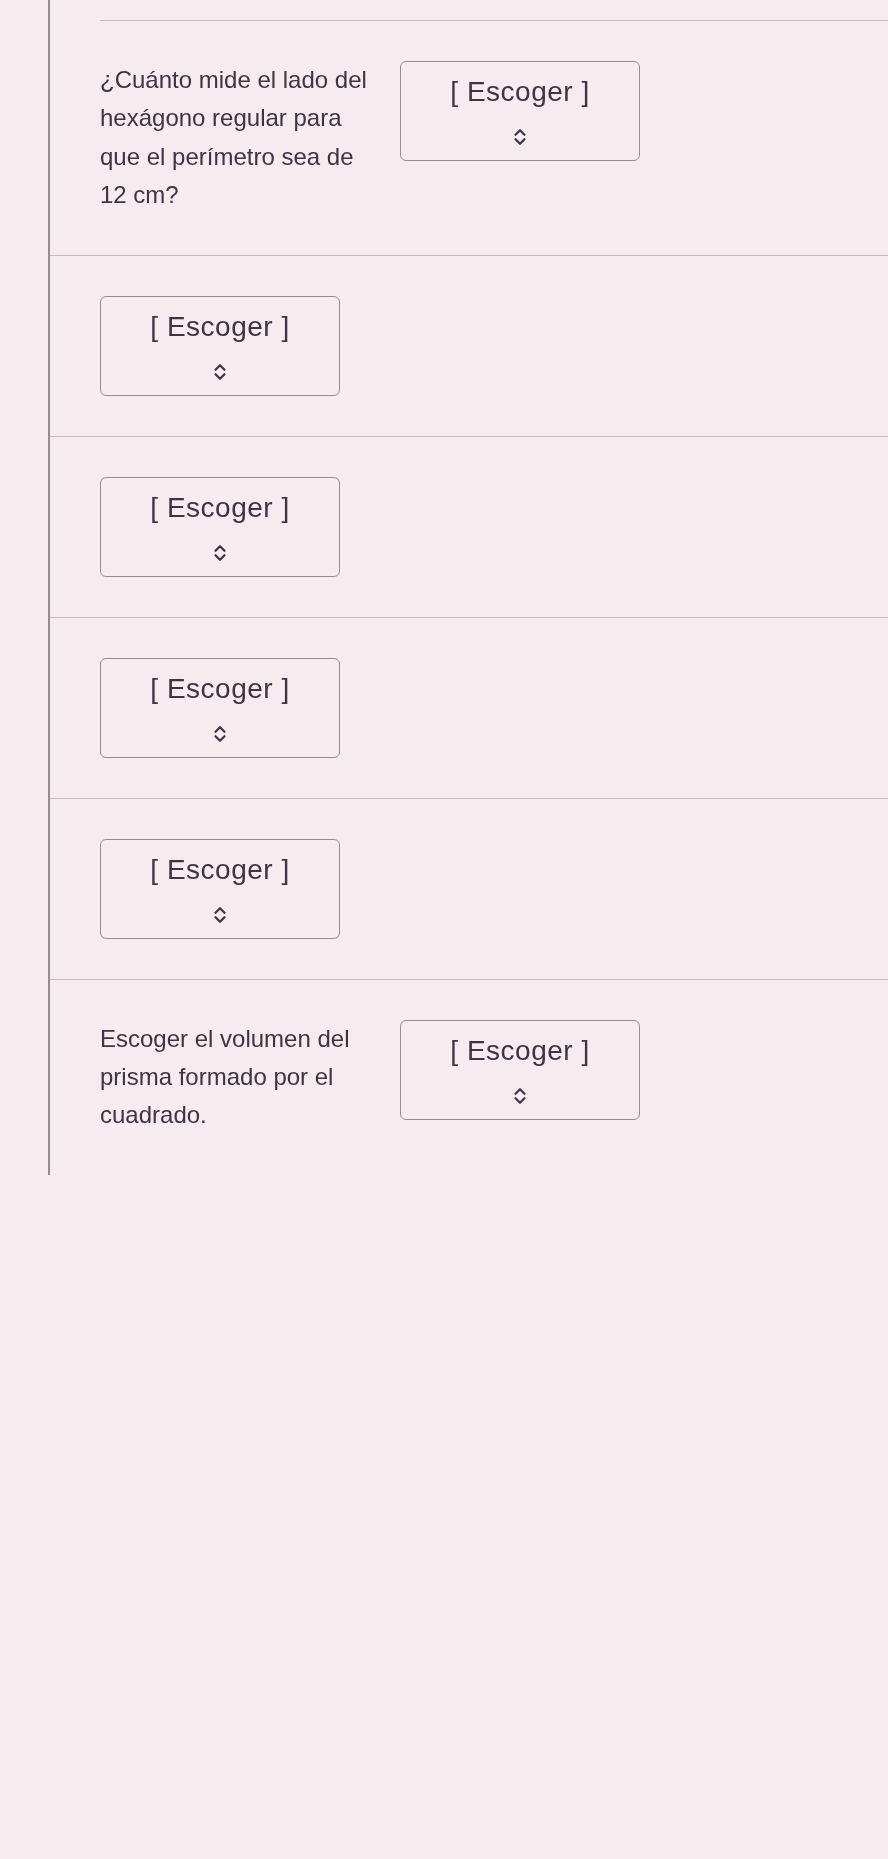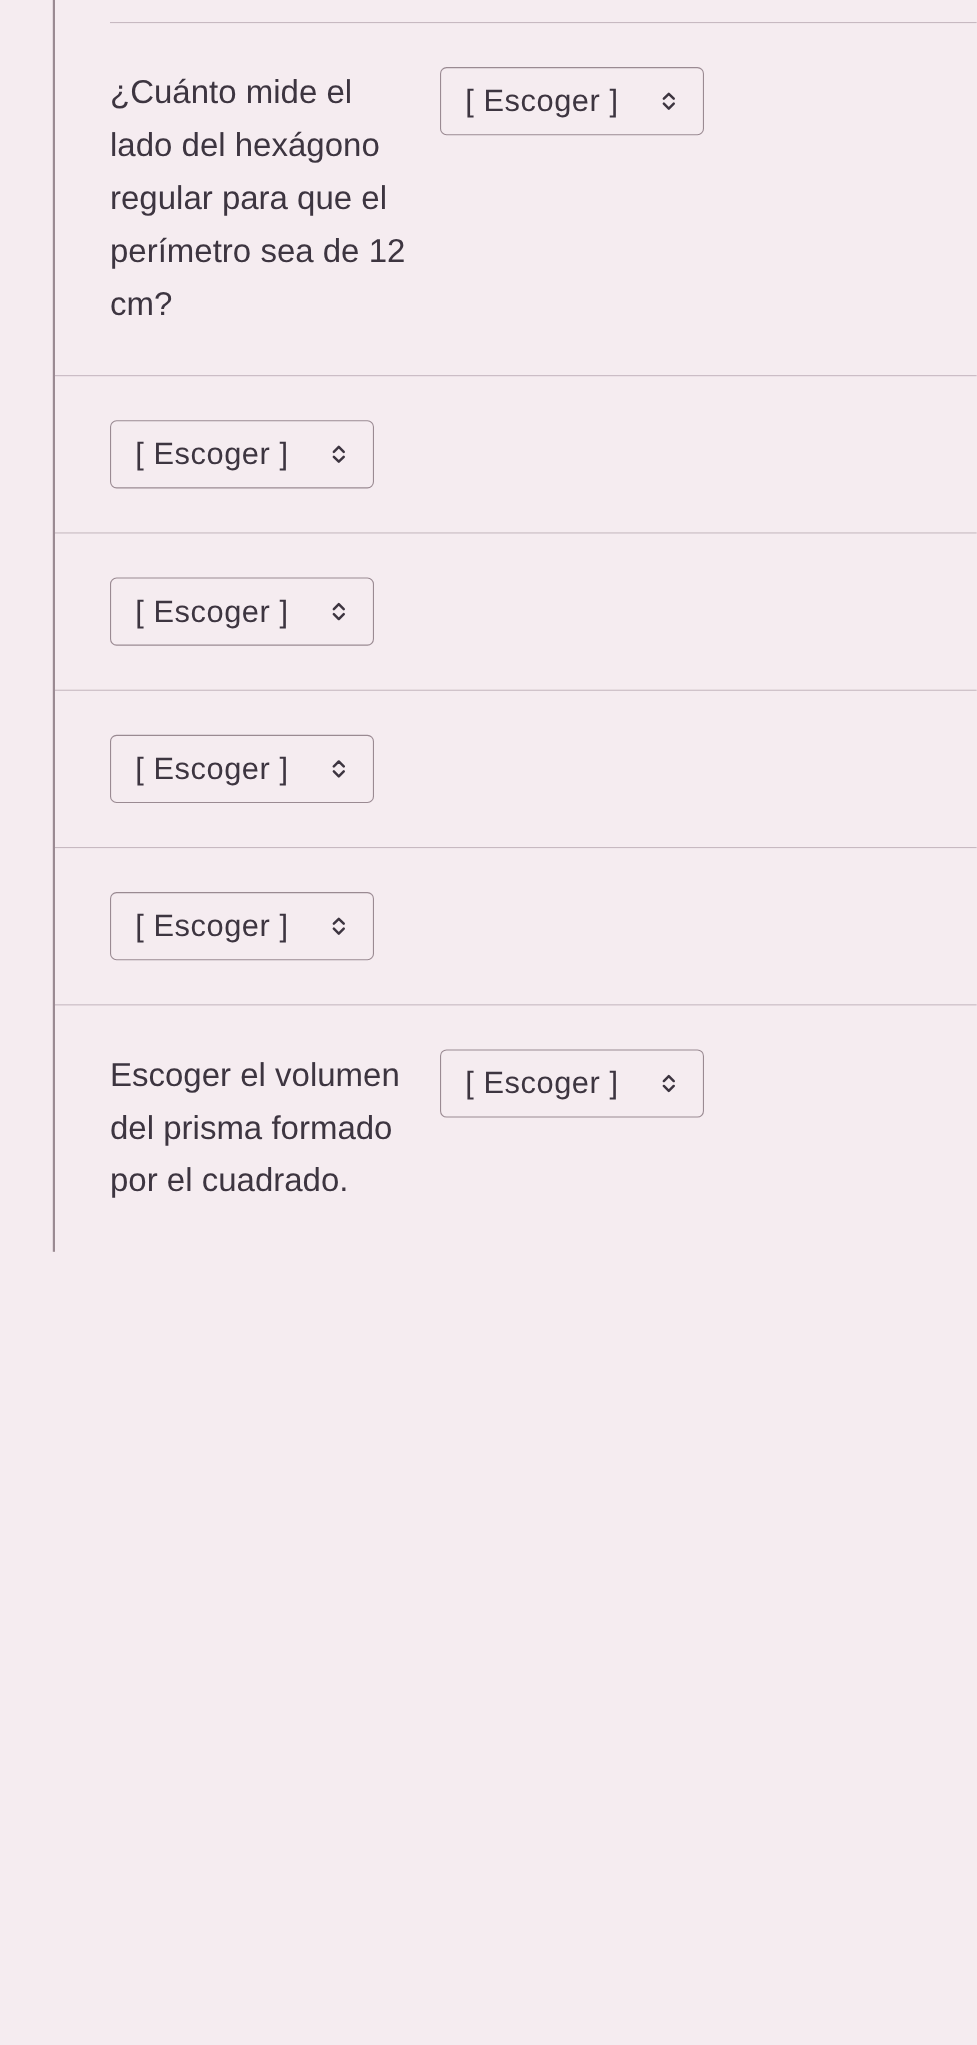--- a/index.html
+++ b/index.html
@@ -22,39 +22,40 @@
     }
     .question-row {
       display: flex;
       align-items: flex-start;
       padding: 40px 30px 40px 50px;
       border-bottom: 1px solid #c7b9c1;
       gap: 20px;
     }
     .question-text {
       flex: 0 0 280px;
-      font-size: 30px;
+      font-size: 24px;
       color: #3d3540;
       line-height: 1.6;
       font-weight: 400;
     }
     .select-wrapper {
       flex: 0 0 auto;
     }
     .select-box {
       display: flex;
       align-items: center;
       justify-content: space-between;
       border: 1.5px solid #9a8a92;
       border-radius: 6px;
       padding: 14px 22px;
       min-width: 240px;
       background: #f5ecf0;
       cursor: pointer;
       gap: 20px;
+      flex-direction: column;
     }
     .select-label {
       font-size: 28px;
       color: #3d3540;
       letter-spacing: 0.5px;
     }
     .select-icon {
       display: flex;
       flex-direction: column;
       align-items: center;

